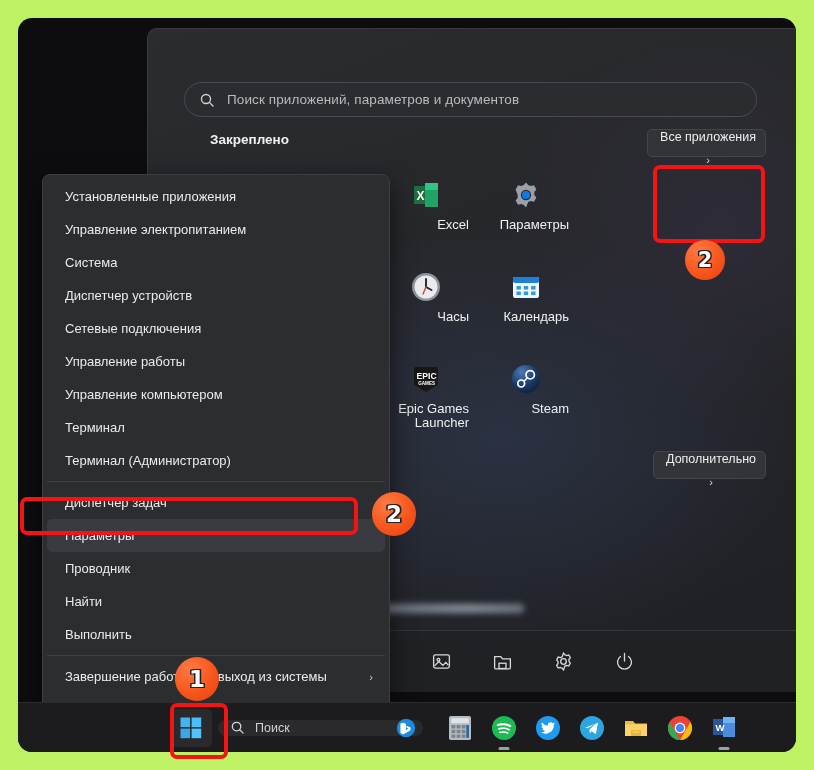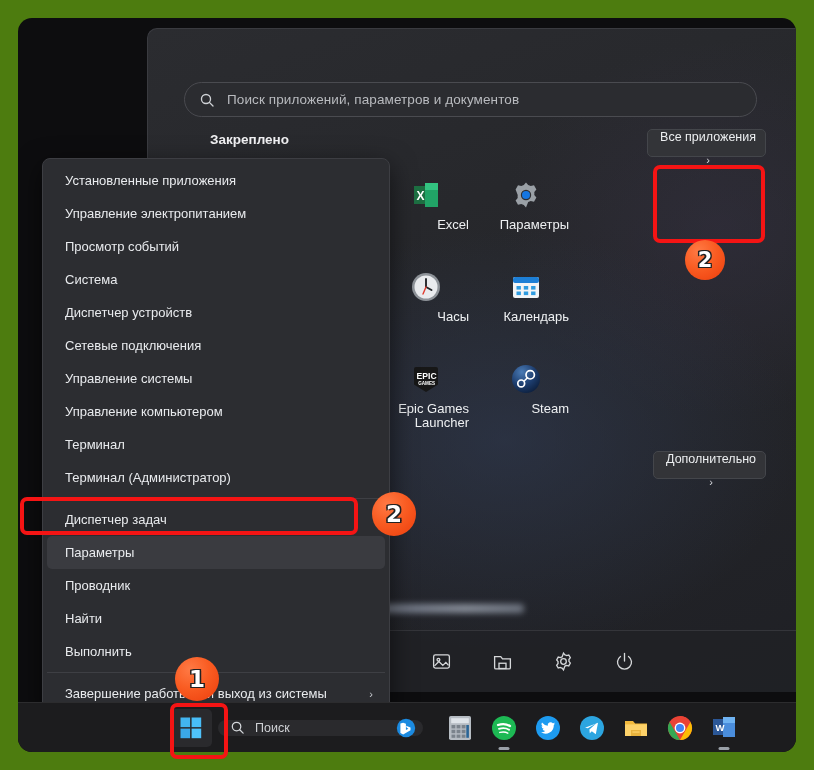--- a/index.html
+++ b/index.html
@@ -5,21 +5,21 @@
   * { box-sizing: border-box; margin: 0; padding: 0; }
   html, body {
     width: 814px; height: 770px;
     background: #000000;
     font-family: "Liberation Sans", sans-serif;
     overflow: hidden;
   }
   #root {
     position: relative;
     width: 814px; height: 770px;
-    background: #4d7c0f;
+    background: #bef264;
   }
 
   
   .desktop {
     position: absolute;
     left: 18px; top: 18px;
     width: 778px; height: 734px;
     background: #0d0d0f;
     border-radius: 14px;
     overflow: hidden;
@@ -132,21 +132,21 @@
     background: rgba(32,33,37,.72);
     border-top: 1px solid #34353a;
     display: flex; align-items: center; justify-content: center;
     gap: 40px;
   }
   .menu-bottom .bi { width: 21px; height: 21px; opacity: .92; }
 
   
   .ctx-menu {
     position: absolute;
-    left: 24px; top: 140px;
+    left: 24px; top: 156px;
     width: 348px; height: 556px;
     background: #2c2d31;
     border: 1px solid #3d3e43;
     border-radius: 8px;
     box-shadow: 0 8px 26px rgba(0,0,0,.58);
     padding: 5px 4px;
     overflow: hidden;
   }
   .ctx-item {
     position: relative;
@@ -463,33 +463,30 @@
 
     <div class="ctx-menu">
 
       <div class="ctx-item">
         <span>Установленные приложения</span>
       </div>
       <div class="ctx-item">
         <span>Управление электропитанием</span>
       </div>
       <div class="ctx-item">
-        <span>Просмотр событий</span>
-      </div>
-      <div class="ctx-item">
         <span>Система</span>
       </div>
       <div class="ctx-item">
         <span>Диспетчер устройств</span>
       </div>
       <div class="ctx-item">
         <span>Сетевые подключения</span>
       </div>
       <div class="ctx-item">
-        <span>Управление системы</span>
+        <span>Управление работы</span>
       </div>
       <div class="ctx-item">
         <span>Управление компьютером</span>
       </div>
       <div class="ctx-item">
         <span>Терминал</span>
       </div>
       <div class="ctx-item">
         <span>Терминал (Администратор)</span>
       </div>

